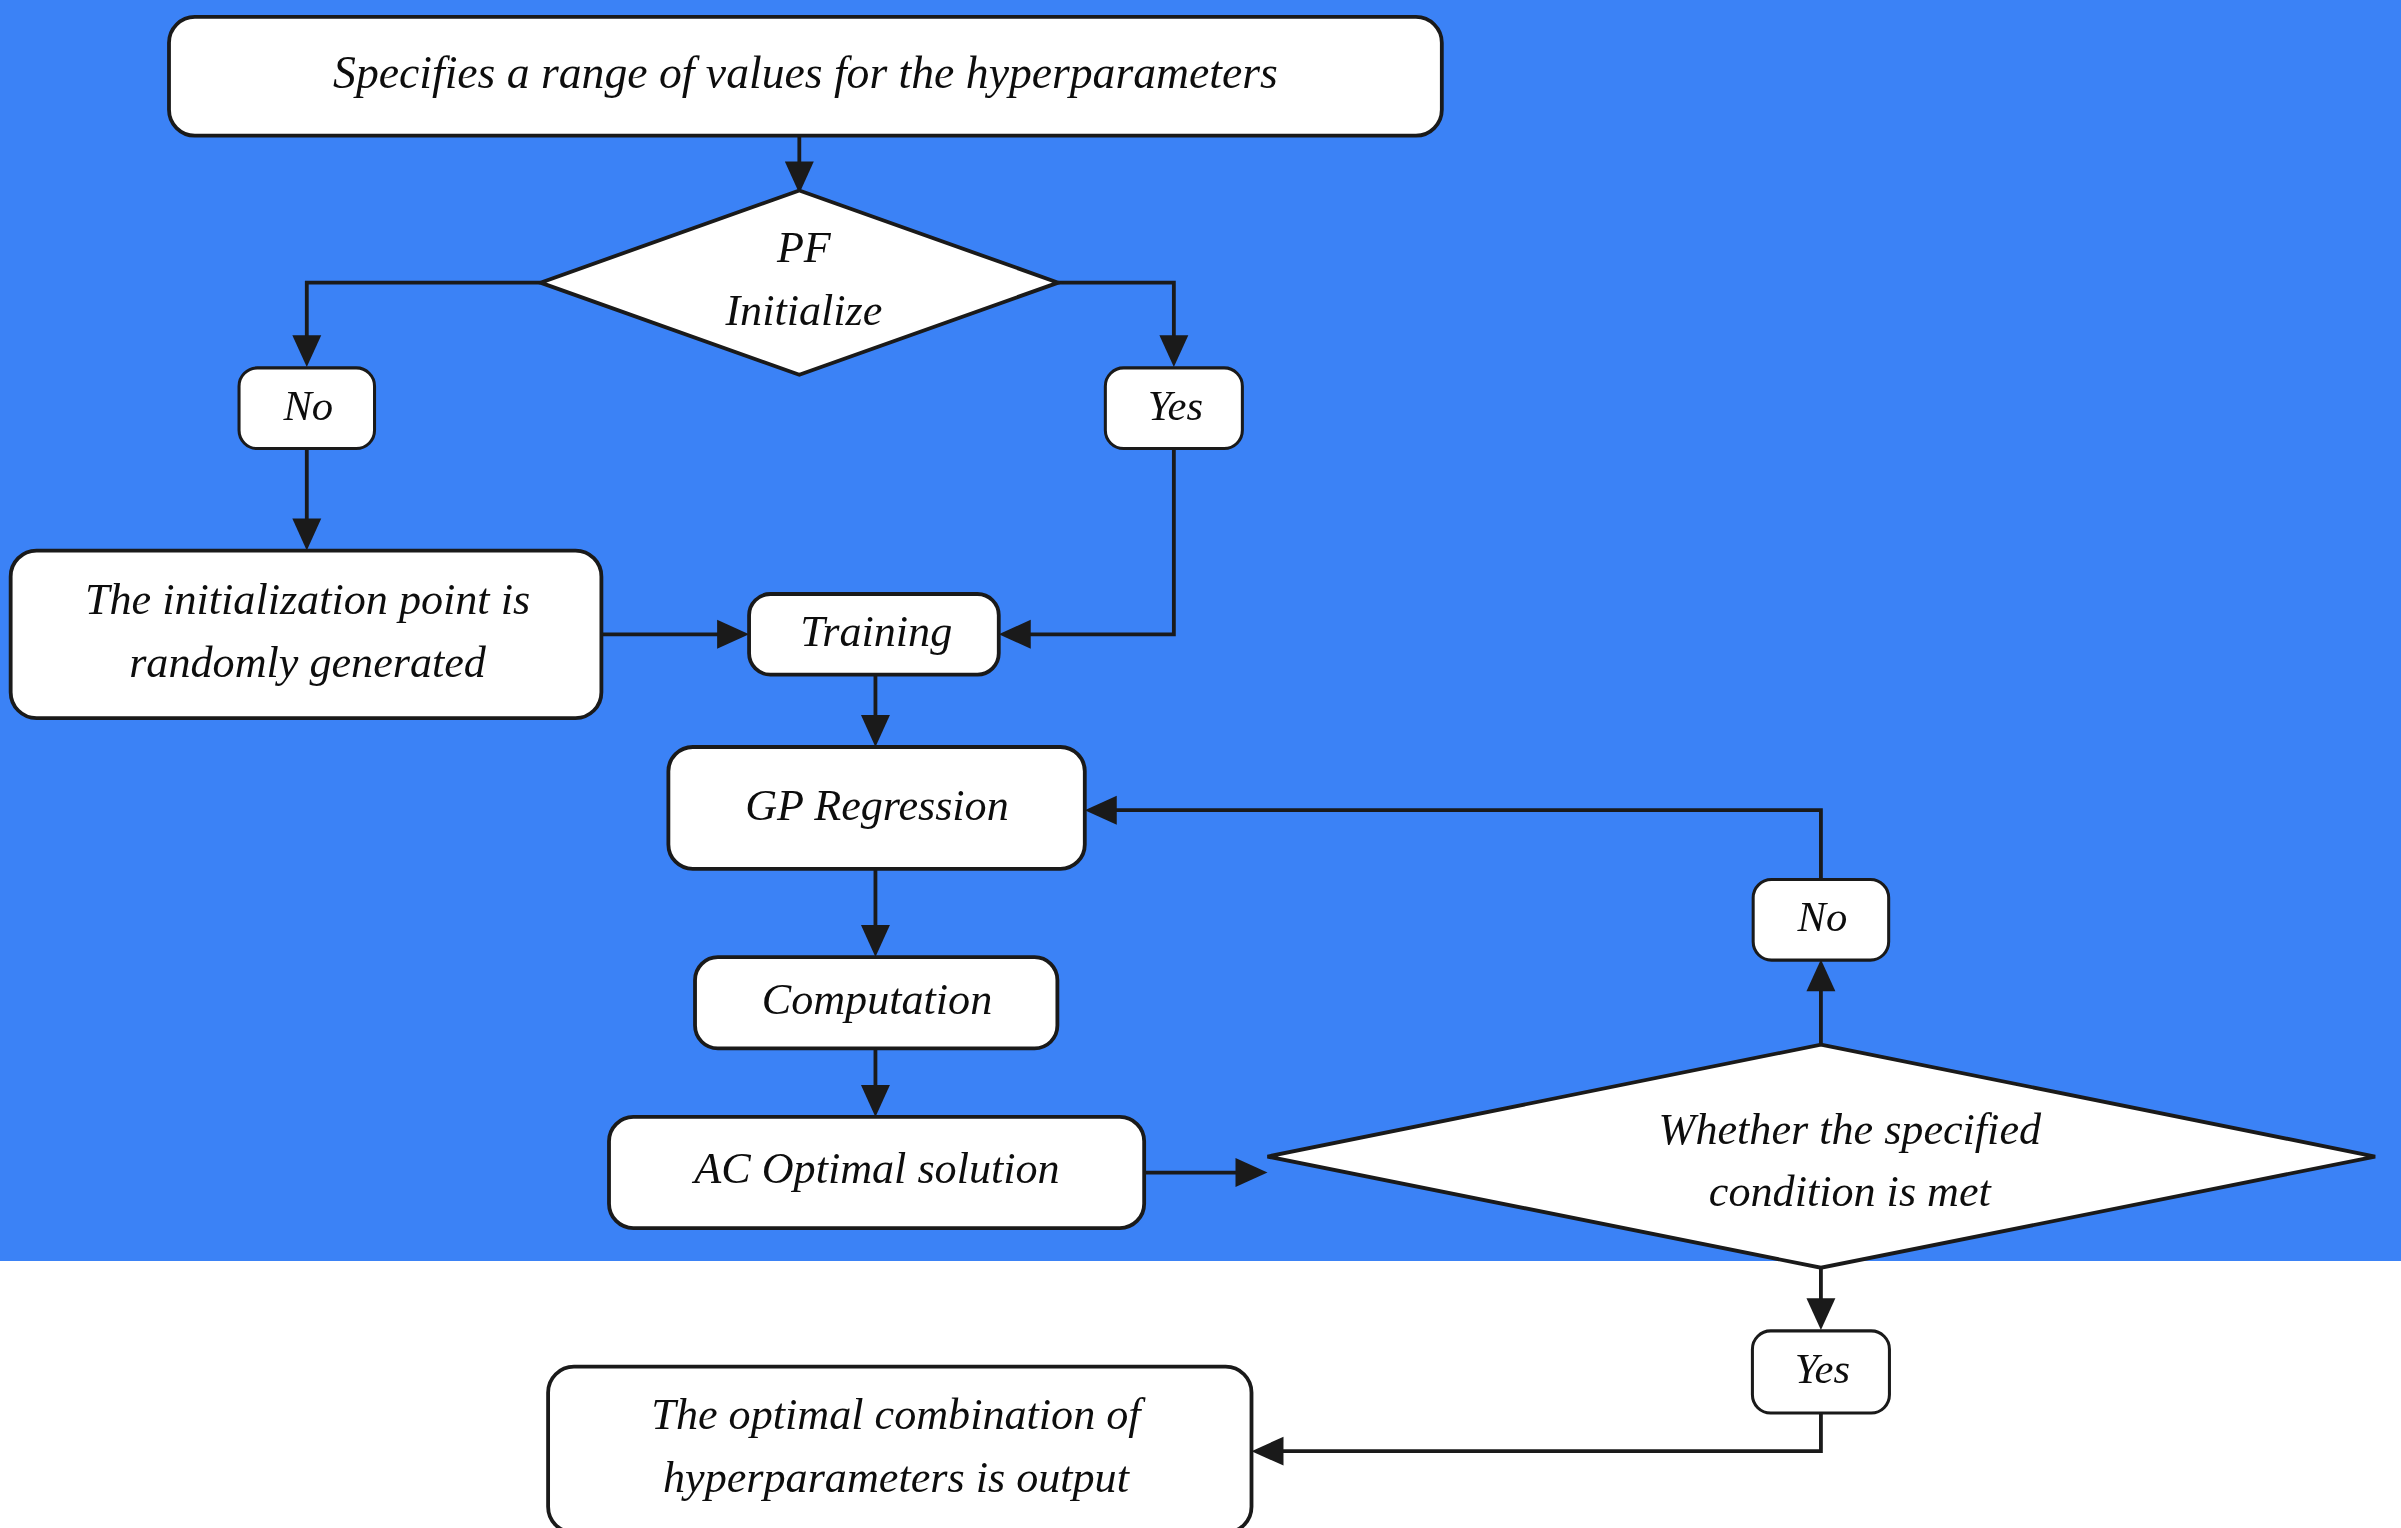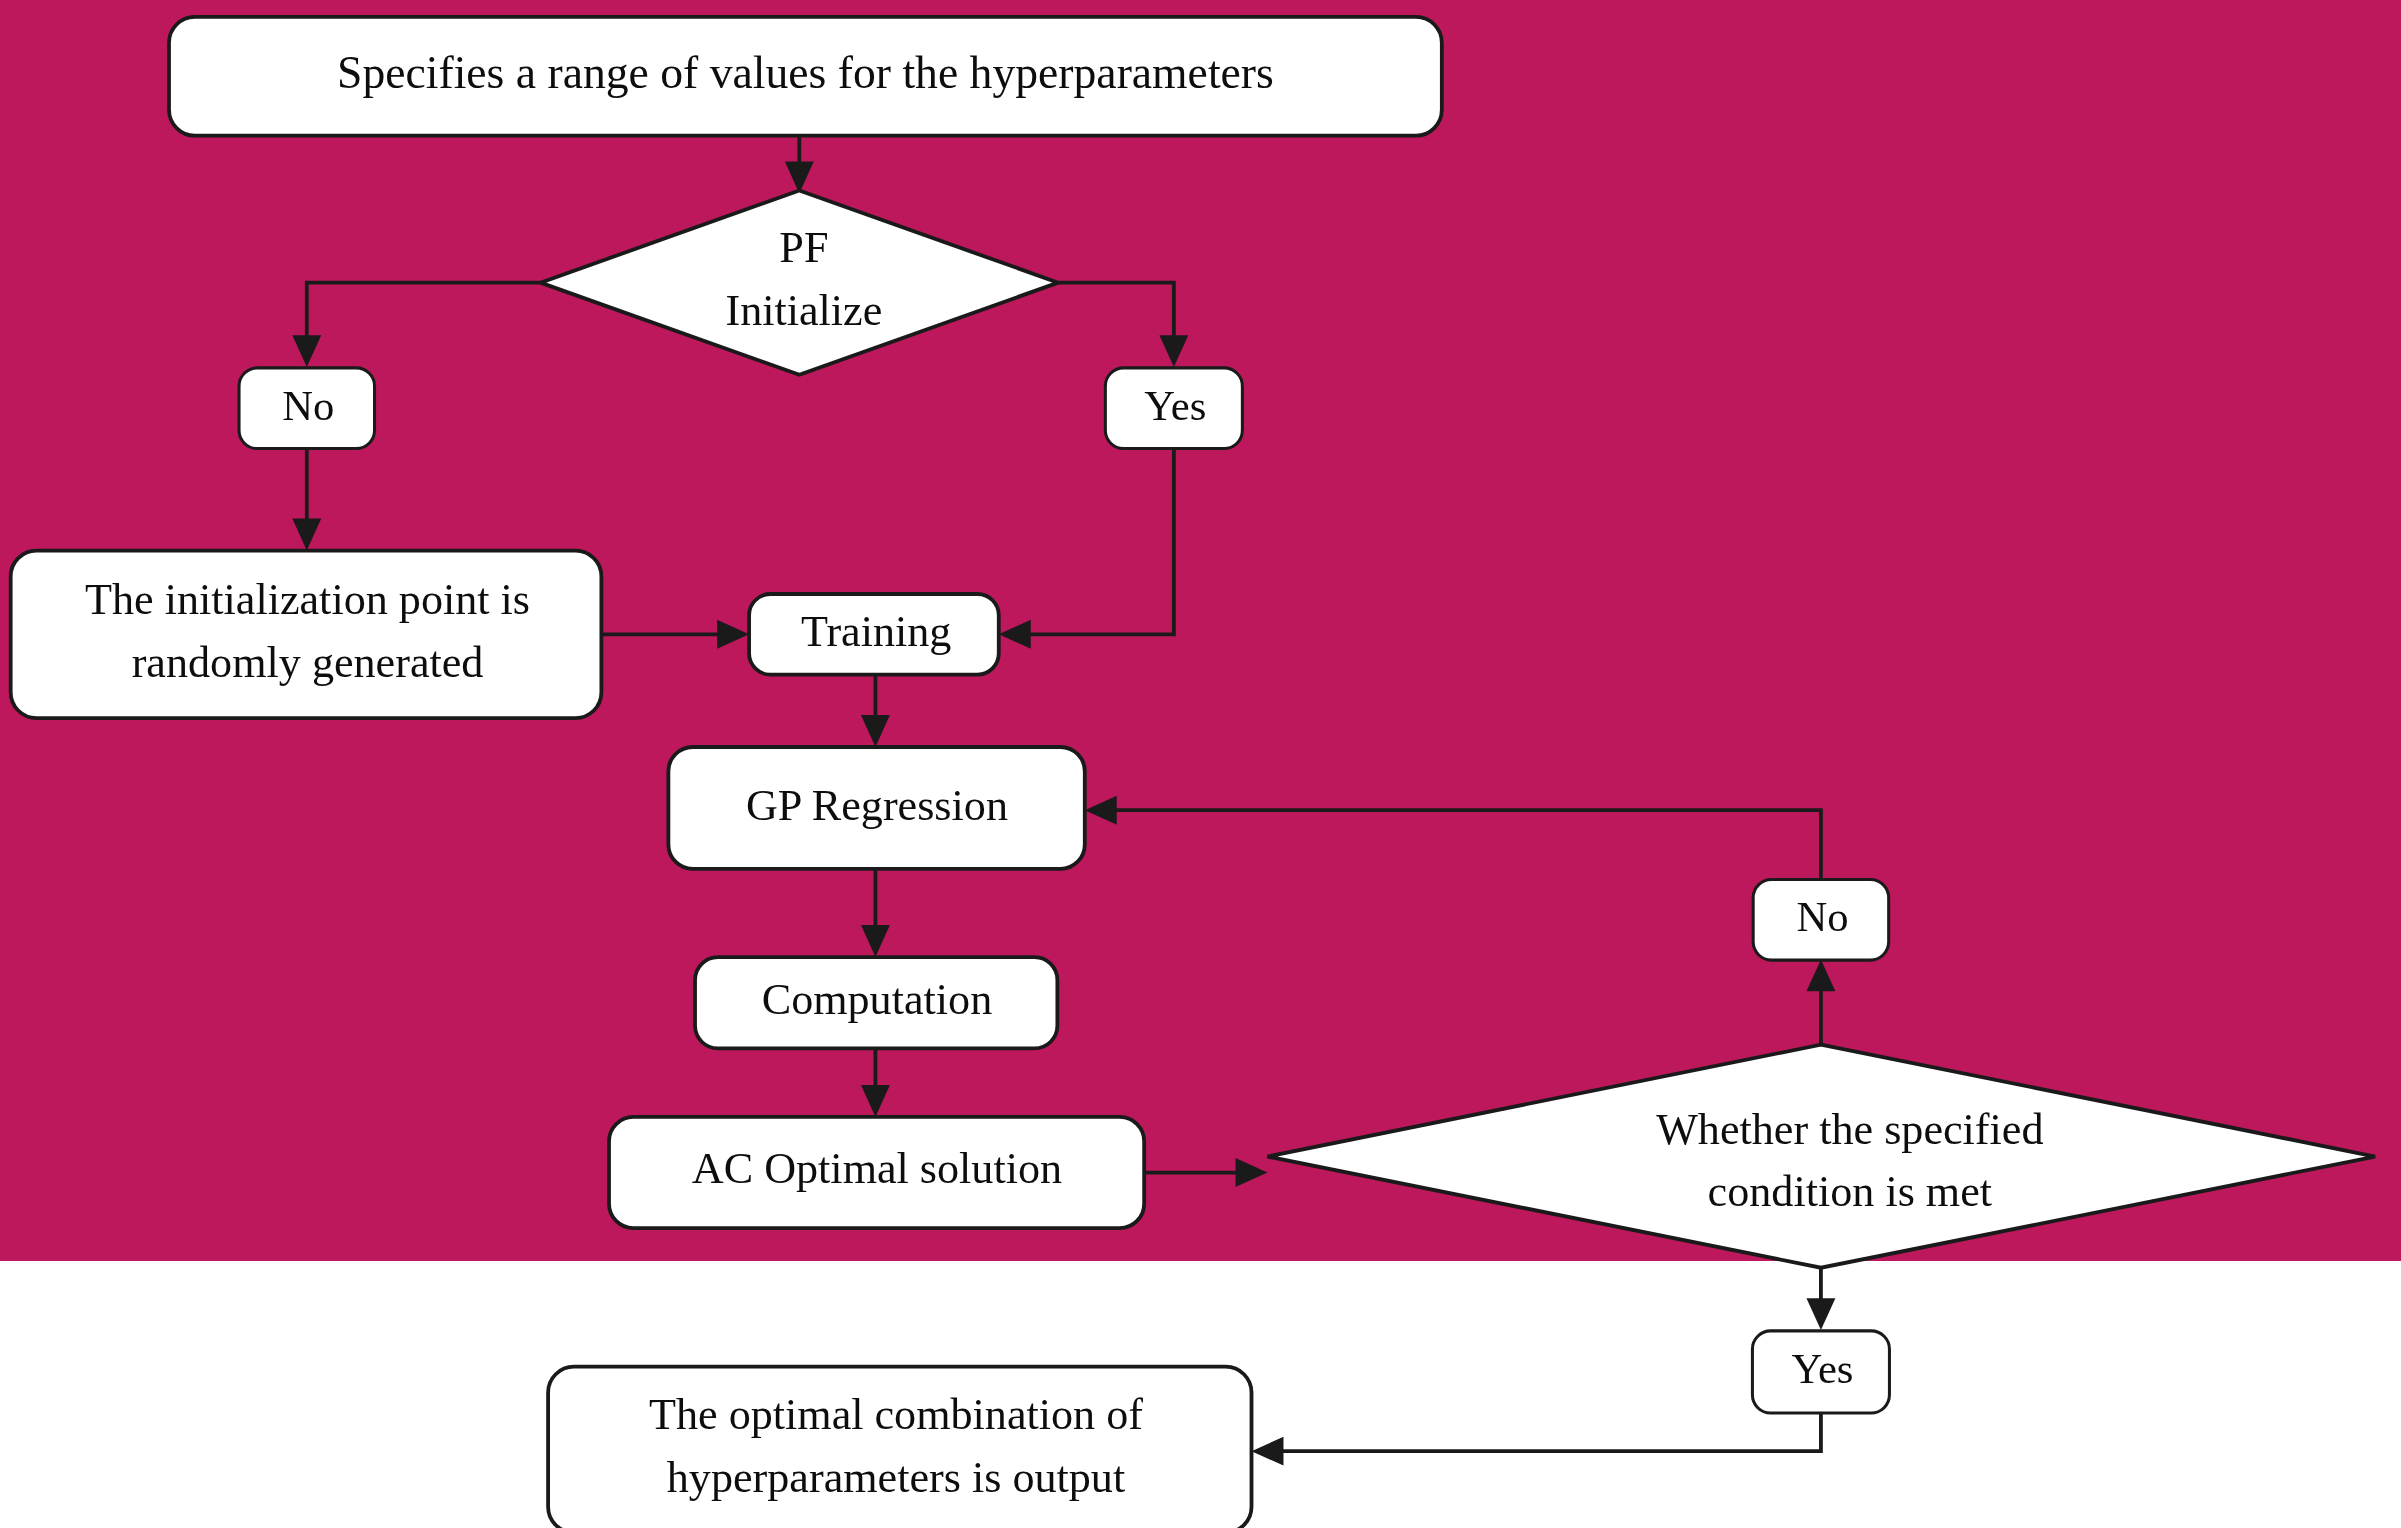--- a/index.html
+++ b/index.html
@@ -10,21 +10,22 @@
   body {
     width: 2401px;
     height: 1529px;
     overflow: hidden;
     font-family: "Liberation Serif", "DejaVu Serif", serif;
   }
   #flowchart-root {
     position: relative;
     width: 2401px;
     height: 1261px;
-    background: #be185d;
+    background: #3b82f6;
+    font-style: italic;
   }
   svg#flow-svg {
     display: block;
     width: 2401px;
     height: 1529px;
   }
   .node-shape {
     fill: #ffffff;
     stroke: #1a1a1a;
     stroke-width: 5;

